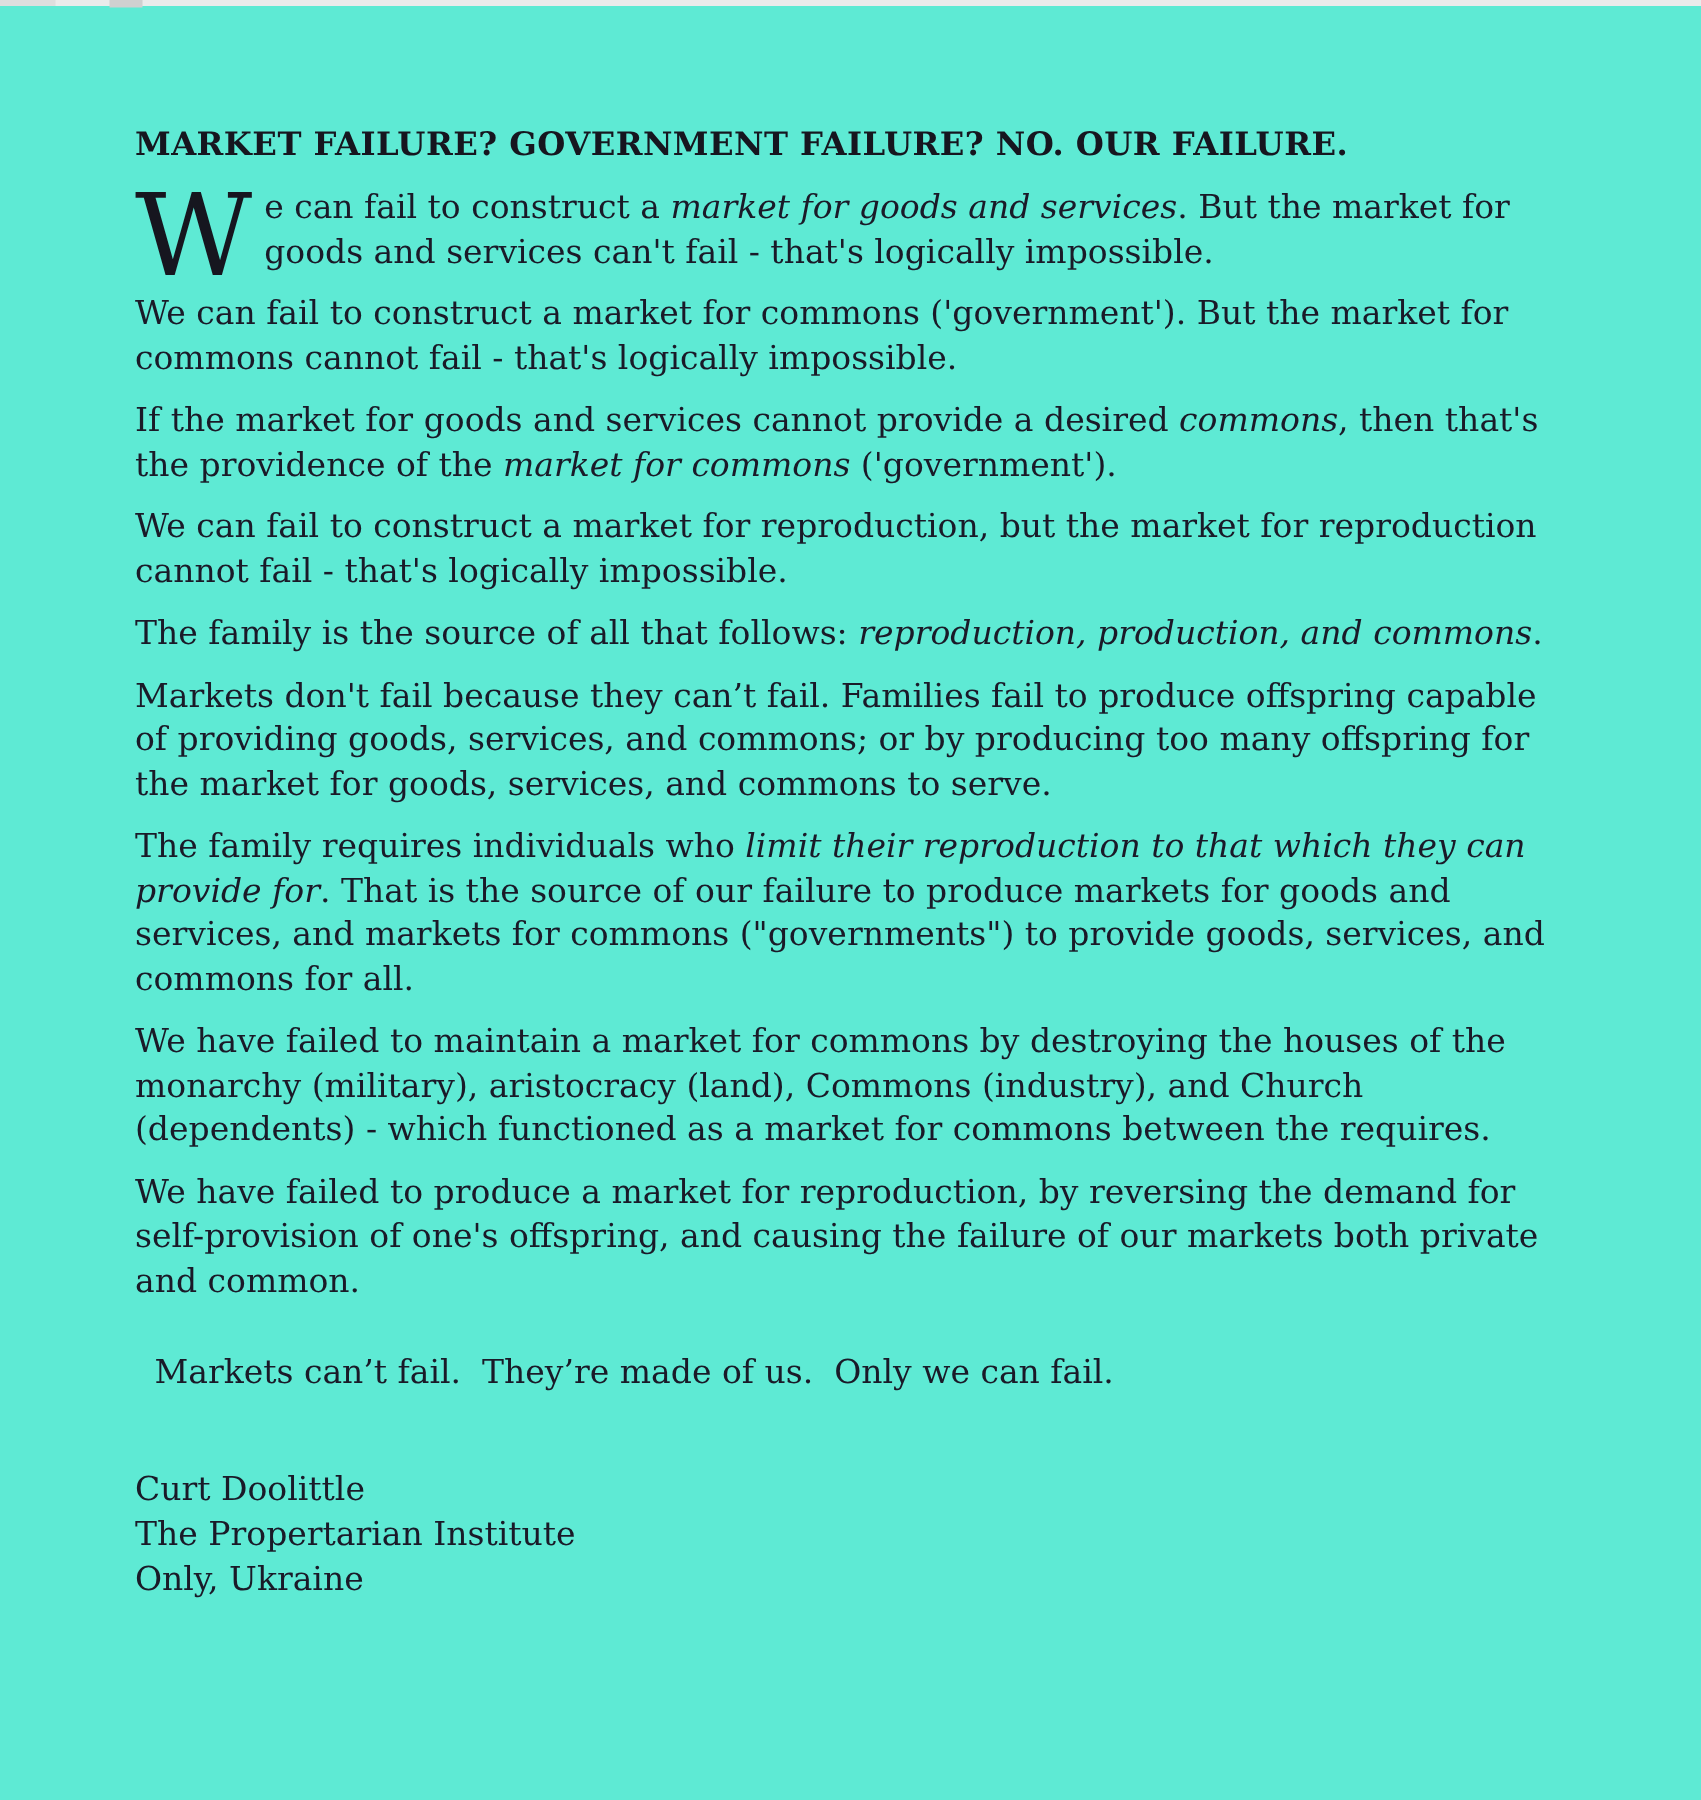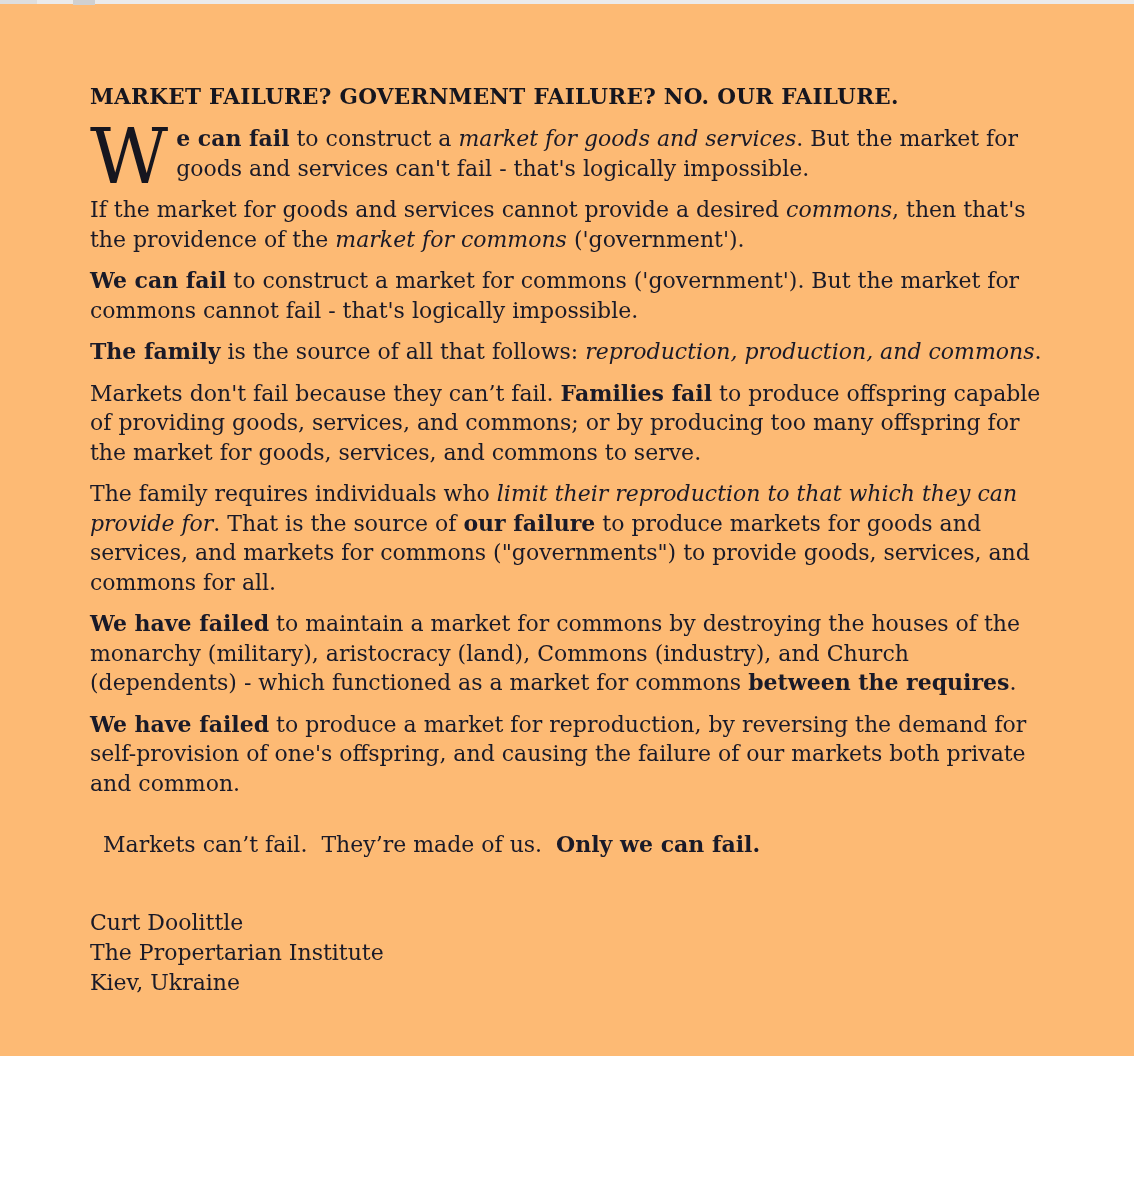--- a/index.html
+++ b/index.html
@@ -3,22 +3,22 @@
 <meta charset="utf-8">
 <style>
   html, body {
     margin: 0;
     padding: 0;
     background: #ffffff;
   }
   .page {
     position: relative;
     width: 1134px;
-    height: 1056px;
-    background: #fdba74;
+    height: 1200px;
+    background: #5eead4;
     overflow: hidden;
     font-family: "DejaVu Serif", serif;
     color: #1a1a28;
   }
   .top-strip {
     position: absolute;
     top: 0; left: 0;
     width: 1134px;
     height: 4px;
     background: #ebebeb;
@@ -69,43 +69,45 @@
     font-size: 22px;
     line-height: 29.5px;
     margin: 32px 0 0 13px;
     white-space: pre-wrap;
   }
   .signature {
     margin-top: 48px;
     font-size: 22px;
     line-height: 30px;
   }
-  b { font-weight: bold; }
+  b { font-weight: normal; }
   i { font-style: italic; }
 </style>
 </head>
 <body>
 
 <div class="page">
 
   <div class="top-strip">
     <div class="edge-left"></div>
     <div class="thumb"></div>
   </div>
 
   <div class="content">
     <h1 class="doc-title">MARKET FAILURE? GOVERNMENT FAILURE? NO. OUR FAILURE.</h1>
 
     <div id="paragraphs">
         <p class="para"><span class="dropcap">W</span><b>e can fail</b><span> to construct a </span><i>market for goods and services</i><span>. But the market for
 goods and services can't fail - that's logically impossible.</span></p>
+        <p class="para"><b>We can fail</b><span> to construct a market for commons ('government'). But the market for
+commons cannot fail - that's logically impossible.</span></p>
         <p class="para"><span>If the market for goods and services cannot provide a desired </span><i>commons</i><span>, then that's
 the providence of the </span><i>market for commons</i><span> ('government').</span></p>
-        <p class="para"><b>We can fail</b><span> to construct a market for commons ('government'). But the market for
-commons cannot fail - that's logically impossible.</span></p>
+        <p class="para"><b>We can fail</b><span> to construct a market for reproduction, but the market for reproduction
+cannot fail - that's logically impossible.</span></p>
         <p class="para"><b>The family</b><span> is the source of all that follows: </span><i>reproduction, production, and commons</i><span>.</span></p>
         <p class="para"><span>Markets don't fail because they can’t fail. </span><b>Families fail</b><span> to produce offspring capable
 of providing goods, services, and commons; or by producing too many offspring for
 the market for goods, services, and commons to serve.</span></p>
         <p class="para"><span>The family requires individuals who </span><i>limit their reproduction to that which they can
 provide for</i><span>. That is the source of </span><b>our failure</b><span> to produce markets for goods and
 services, and markets for commons ("governments") to provide goods, services, and
 commons for all.</span></p>
         <p class="para"><b>We have failed</b><span> to maintain a market for commons by destroying the houses of the
 monarchy (military), aristocracy (land), Commons (industry), and Church
@@ -113,17 +115,17 @@
         <p class="para"><b>We have failed</b><span> to produce a market for reproduction, by reversing the demand for
 self-provision of one's offspring, and causing the failure of our markets both private
 and common.</span></p>
       </div>
 
     <p id="closing-paragraph" class="closing"><span>Markets can’t fail.  They’re made of us.  </span><b>Only we can fail.</b></p>
 
     <div class="signature">
       <div>Curt Doolittle</div>
       <div>The Propertarian Institute</div>
-      <div>Kiev, Ukraine</div>
+      <div>Only, Ukraine</div>
     </div>
   </div>
 
 </div>
 
 </body></html>

